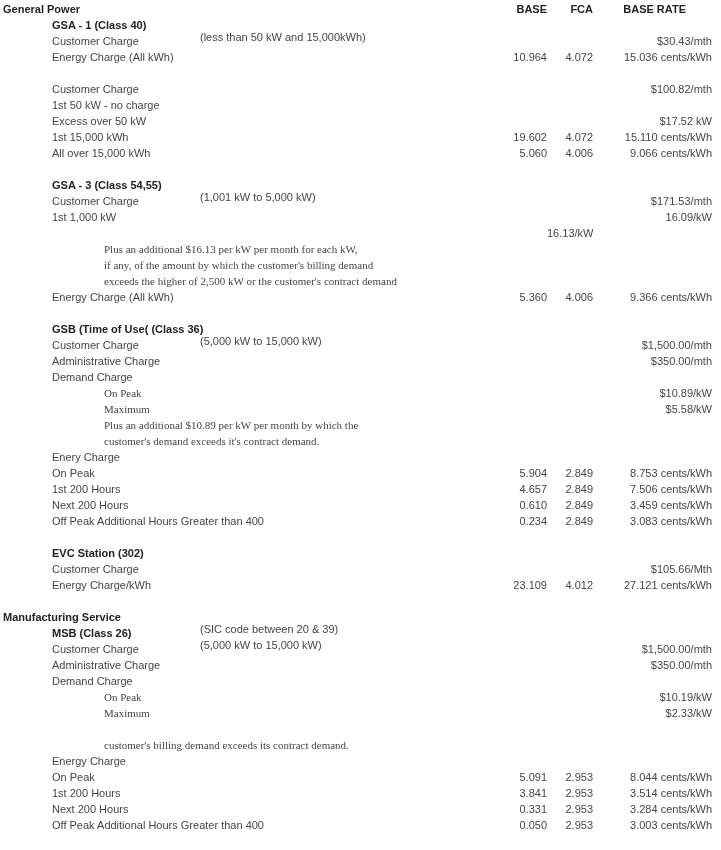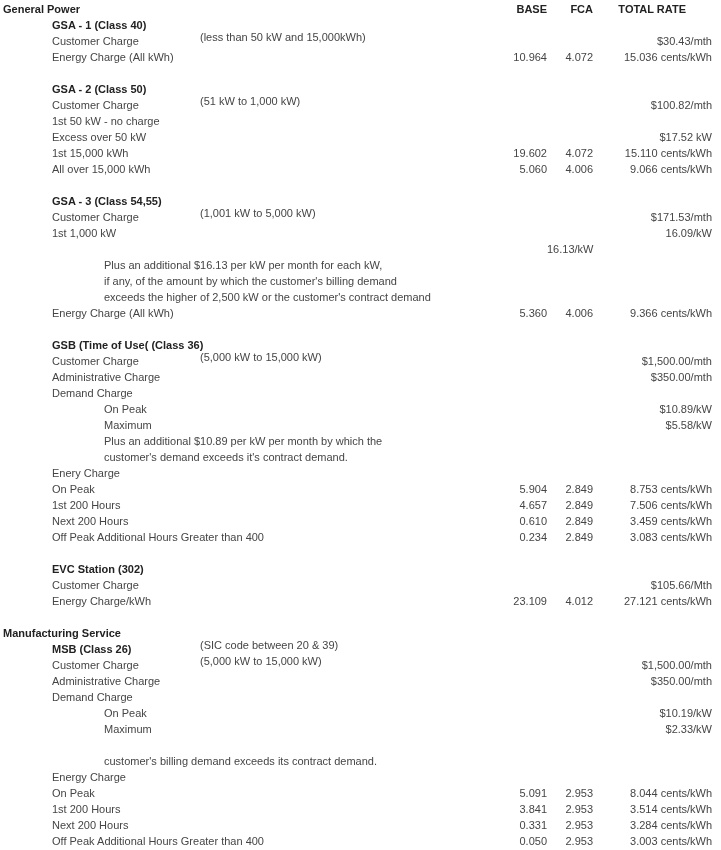--- a/index.html
+++ b/index.html
@@ -19,38 +19,38 @@
     grid-template-columns:480px 67px 46px 119px;
     width:712px;
     height:16px;
     line-height:16px;
     white-space:nowrap;
   }
   .labelcell{position:relative;}
   .label{position:absolute;top:0;}
   .ind0{left:3px;}
   .ind1{left:52px;}
-  .ind2{left:104px;}
+  .ind2{left:104px;font-family:Liberation Serif, serif;}
   .desc{position:absolute;left:200px;top:12px;}
   .num{text-align:right;overflow:visible;}
   .bold{font-weight:bold;color:#222222;}
   .head-total{padding-right:26px;box-sizing:border-box;}
 </style>
 </head>
 <body>
 
 <div class="sheet">
   <div class="row">
     <div class="labelcell">
       <span class="label ind0 bold">General Power</span>
 
     </div>
     <div class="num bold">BASE</div>
     <div class="num bold">FCA</div>
-    <div class="num bold head-total">TOTAL RATE</div>
+    <div class="num bold head-total">BASE RATE</div>
   </div>
 
   <div class="row">
     <div class="labelcell">
       <span class="label ind1 bold">GSA - 1 (Class 40)</span>
       <span class="desc">(less than 50 kW and 15,000kWh)</span>
     </div>
     <div class="num"></div>
     <div class="num"></div>
     <div class="num"></div>
@@ -79,29 +79,20 @@
   <div class="row">
     <div class="labelcell">
       <span class="label ind1"></span>
 
     </div>
     <div class="num"></div>
     <div class="num"></div>
     <div class="num"></div>
   </div>
 
-  <div class="row">
-    <div class="labelcell">
-      <span class="label ind1 bold">GSA - 2 (Class 50)</span>
-      <span class="desc">(51 kW to 1,000 kW)</span>
-    </div>
-    <div class="num"></div>
-    <div class="num"></div>
-    <div class="num"></div>
-  </div>
 
   <div class="row">
     <div class="labelcell">
       <span class="label ind1">Customer Charge</span>
 
     </div>
     <div class="num"></div>
     <div class="num"></div>
     <div class="num">$100.82/mth</div>
   </div>

